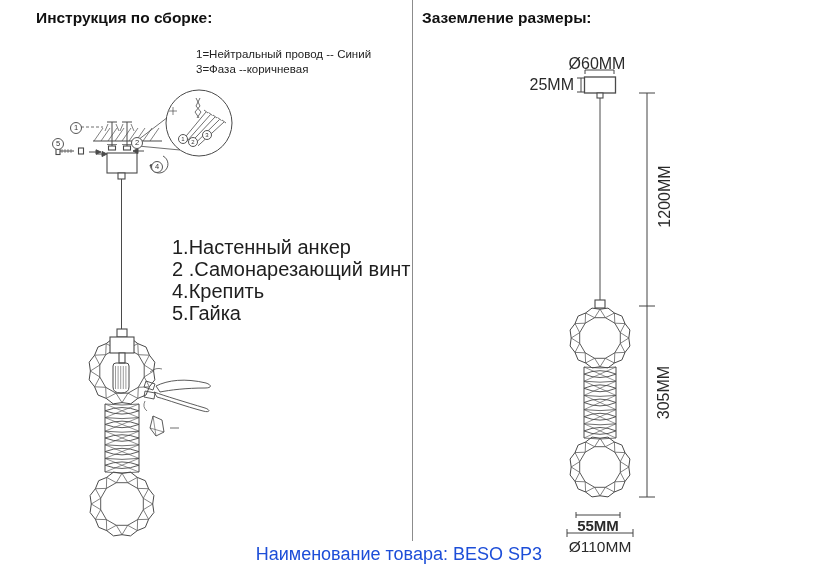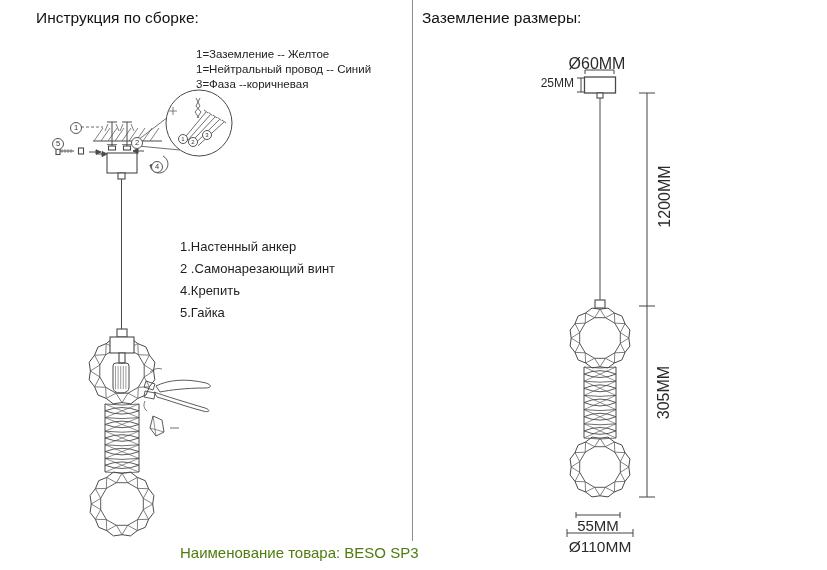--- a/index.html
+++ b/index.html
@@ -1,29 +1,29 @@
 <!DOCTYPE html>
 <html><head>
 <meta charset="utf-8">
 <style>
   html,body{margin:0;padding:0;}
   body{
     width:827px;height:570px;position:relative;background:#ffffff;
     font-family:"Liberation Sans","DejaVu Sans",sans-serif;color:#1c1c1c;overflow:hidden;
   }
   .abs{position:absolute;}
-  .panel-title{font-size:15.5px;color:#111;}
+  .panel-title{font-size:15.5px;color:#111;font-weight:bold;}
   .divider{position:absolute;left:412px;top:0;width:1px;height:541px;background:#8c8c8c;}
   .legend{left:196px;top:47px;font-size:11.5px;line-height:15px;color:#222;}
-  .parts{left:180px;top:236px;font-size:13px;line-height:22px;color:#1e1e1e;}
+  .parts{left:172px;top:236px;font-size:20px;line-height:22px;color:#1e1e1e;}
   .dim{color:#2a2a2a;}
   .dim-c{text-align:center;}
   .dim-r{text-align:right;}
   .rot{transform:rotate(-90deg);}
-  .footer{left:180px;top:544px;width:362px;text-align:left;font-size:15px;color:#4d7c0f;}
+  .footer{left:180px;top:544px;width:362px;text-align:right;font-size:18px;color:#1d4ed8;}
   .callout{
     position:absolute;width:10px;height:10px;border:1px solid #555;border-radius:50%;
     font-size:7.5px;line-height:10px;text-align:center;color:#333;background:#fff;
   }
   .callout-sm{
     position:absolute;width:8px;height:8px;border:0.8px solid #555;border-radius:50%;
     font-size:6px;line-height:8px;text-align:center;color:#333;background:#fff;
   }
   svg{position:absolute;left:0;top:0;}
 </style>
@@ -284,21 +284,20 @@
       <path d="M576 512V518M576 515H620M620 512V518" fill="none" stroke="#444444" stroke-width="1"></path>
       <path d="M567 529V537M567 533H633M633 529V537" fill="none" stroke="#444444" stroke-width="1"></path>
     </g>
 </svg>
 
 <div class="divider"></div>
 
 <div class="abs panel-title" style="left:36px;top:9px;">Инструкция по сборке:</div>
 
 <div class="abs legend">
-  <div>1=Заземление -- Желтое</div>
   <div>1=Нейтральный провод -- Синий</div>
   <div>3=Фаза --коричневая</div>
 </div>
 
 <div class="abs parts">
   <div>1.Настенный анкер</div>
   <div>2 .Самонарезающий винт</div>
   <div>4.Крепить</div>
   <div>5.Гайка</div>
 </div>
@@ -307,19 +306,19 @@
 <span class="callout" style="left:131px;top:137px;">2</span>
 <span class="callout" style="left:52px;top:138px;">5</span>
 <span class="callout" style="left:151px;top:161px;">4</span>
 <span class="callout-sm" style="left:178px;top:134px;">1</span>
 <span class="callout-sm" style="left:188px;top:137px;">2</span>
 <span class="callout-sm" style="left:202px;top:130px;">3</span>
 
 <div class="abs panel-title" style="left:422px;top:9px;">Заземление размеры:</div>
 
 <div class="abs dim dim-c" style="left:552px;top:47px;width:90px;font-size:16px;margin-top:8px;">Ø60MM</div>
-<div class="abs dim dim-r" style="left:512px;top:76px;width:62px;font-size:12px;">25MM</div>
+<div class="abs dim dim-r" style="left:512px;top:76px;width:62px;font-size:16px;">25MM</div>
 <div class="abs dim dim-c rot" style="left:624px;top:188px;width:80px;height:17px;font-size:16px;">1200MM</div>
 <div class="abs dim dim-c rot" style="left:623px;top:384px;width:80px;height:17px;font-size:16px;">305MM</div>
-<div class="abs dim dim-c" style="left:558px;top:517px;width:80px;font-size:15px;">55MM</div>
+<div class="abs dim dim-c" style="left:558px;top:517px;width:80px;font-size:15px;font-weight:bold;">55MM</div>
 <div class="abs dim dim-c" style="left:555px;top:538px;width:90px;font-size:15.5px;">Ø110MM</div>
 
 <div class="abs footer">Наименование товара: BESO SP3</div>
 
 </body></html>

